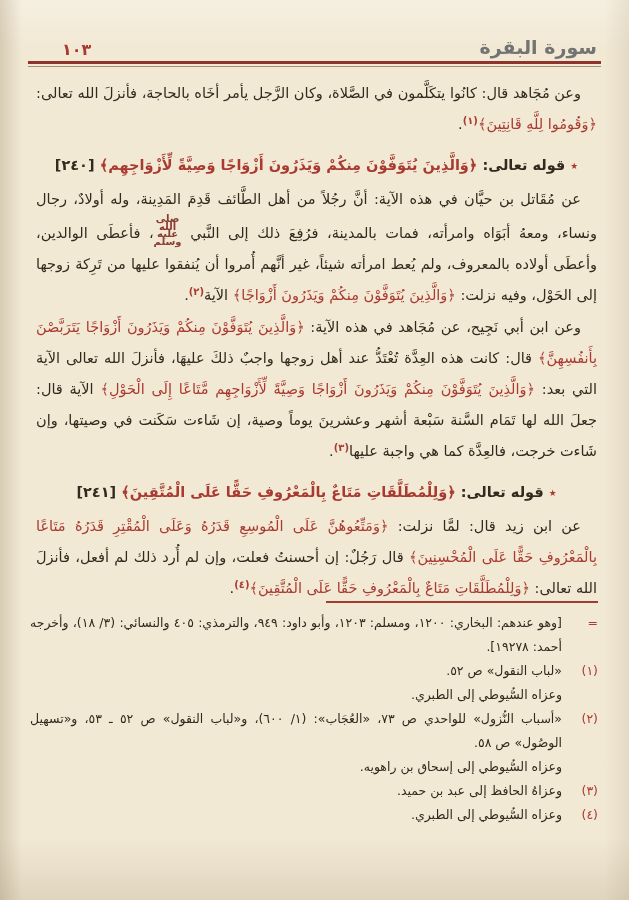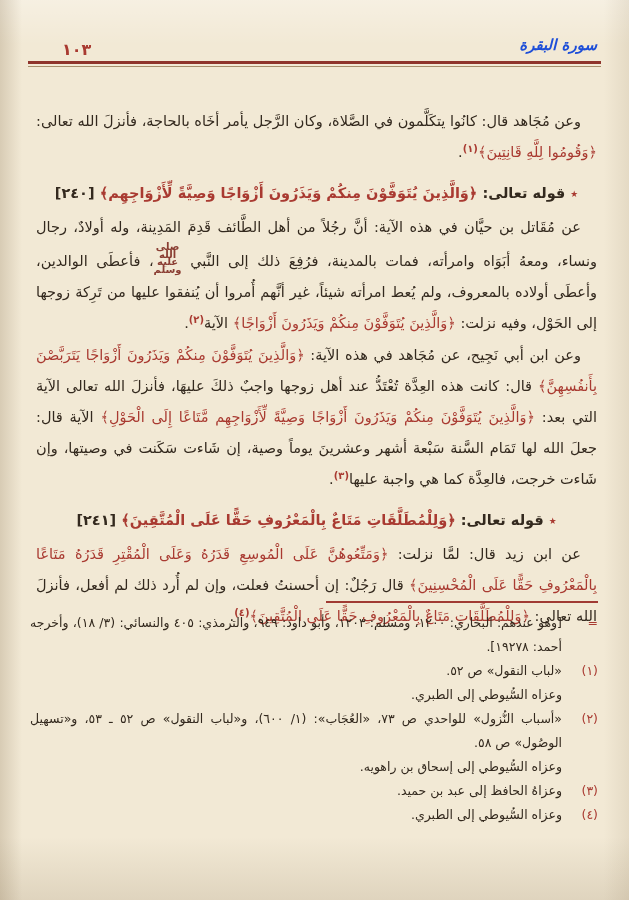--- a/index.html
+++ b/index.html
@@ -9,31 +9,31 @@
     font-family:"DejaVu Sans",sans-serif;direction:rtl;
   }
   .page::before{
     content:"";position:absolute;inset:0;pointer-events:none;
     background:
       linear-gradient(90deg, rgba(110,85,50,.20), rgba(110,85,50,0) 3.5%, rgba(110,85,50,0) 96%, rgba(110,85,50,.10)),
       linear-gradient(180deg, rgba(255,255,255,.30), rgba(110,85,50,0) 5%, rgba(110,85,50,0) 93%, rgba(110,85,50,.14));
   }
   .header-title{
     position:absolute;top:36px;right:32px;
-    color:#1d4ed8;font-weight:bold;font-size:15px;font-style:italic;
+    color:#737373;font-weight:bold;font-size:19px;
   }
   .header-pageno{
     position:absolute;top:40px;left:62px;
     color:#a93a31;font-weight:bold;font-size:16px;letter-spacing:2px;
   }
   .rule-thick{position:absolute;top:61px;left:28px;right:28px;height:3px;background:#8f342c;}
   .rule-thin{position:absolute;top:66px;left:28px;right:28px;height:1px;background:#a78f6d;}
   .content{
     position:absolute;top:78px;right:32px;left:36px;height:520px;overflow:hidden;
-    font-size:14.5px;line-height:31px;text-align:justify;margin-top:28px;
+    font-size:14.5px;line-height:31px;text-align:justify;
   }
   .content p{margin:0;text-indent:16px;}
   .content p.vh{margin:9px 0 3px;text-align:center;text-indent:0;font-weight:bold;}
   .vh .marker{color:#a93a31;font-weight:normal;}
   .verse{color:#a93a31;}
   .fnref{color:#a93a31;font-size:10px;position:relative;top:-5px;font-weight:bold;white-space:nowrap;}
   .saw{
     display:inline-block;width:28px;font-size:10px;line-height:7.5px;
     text-align:center;vertical-align:-7px;color:#8a3d32;font-weight:bold;text-indent:0;
   }

